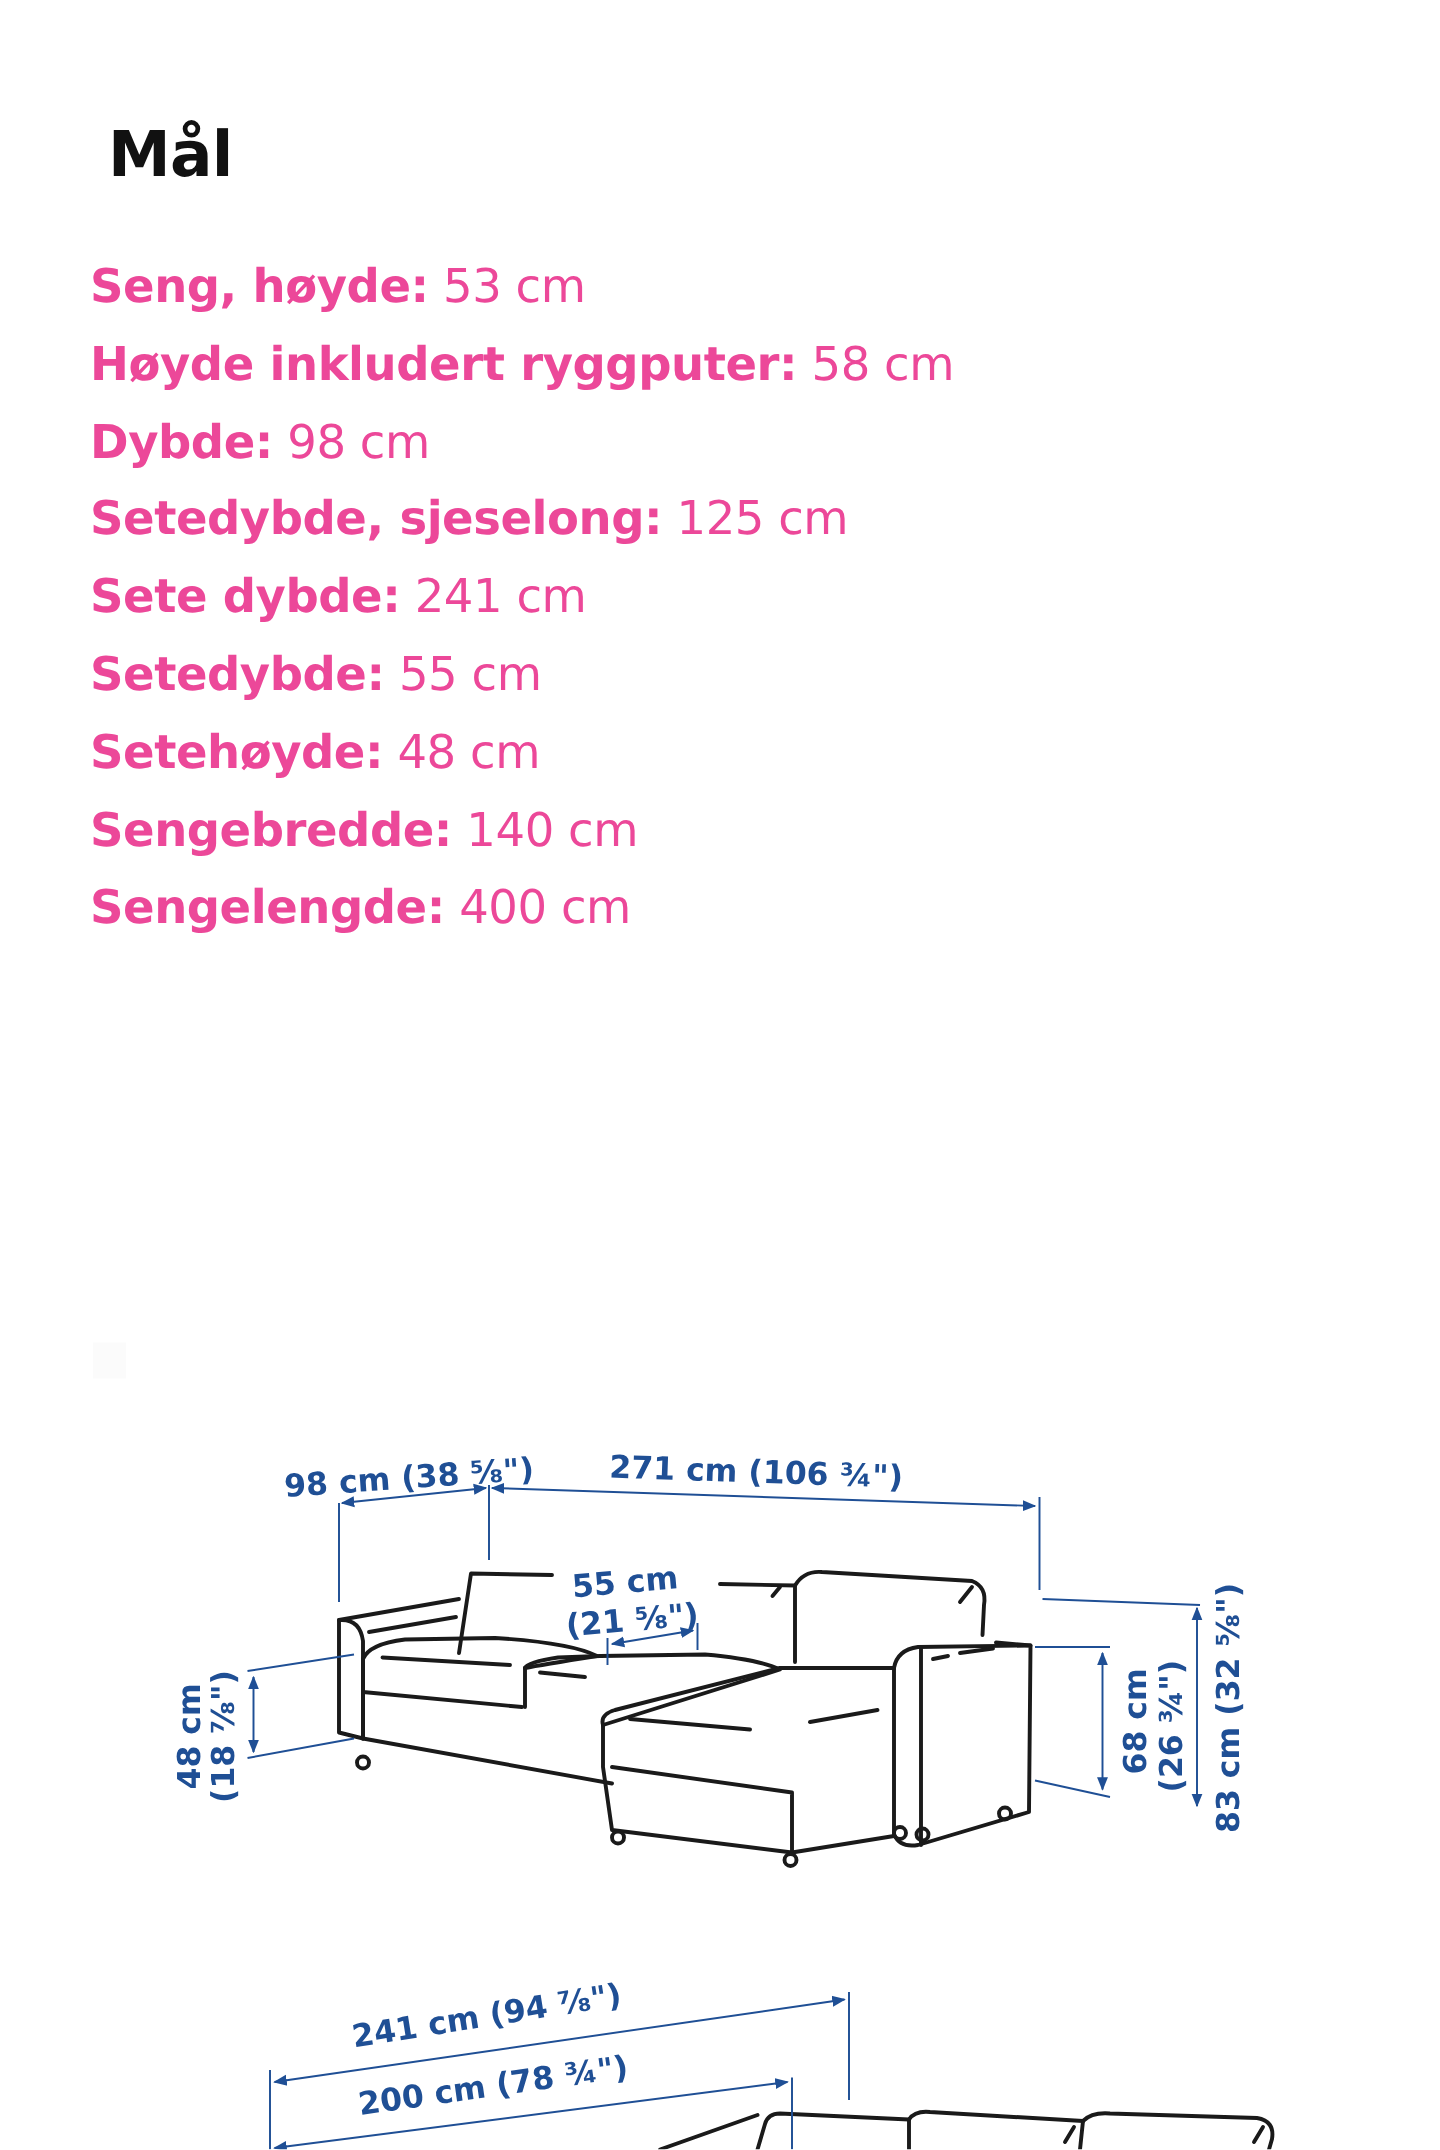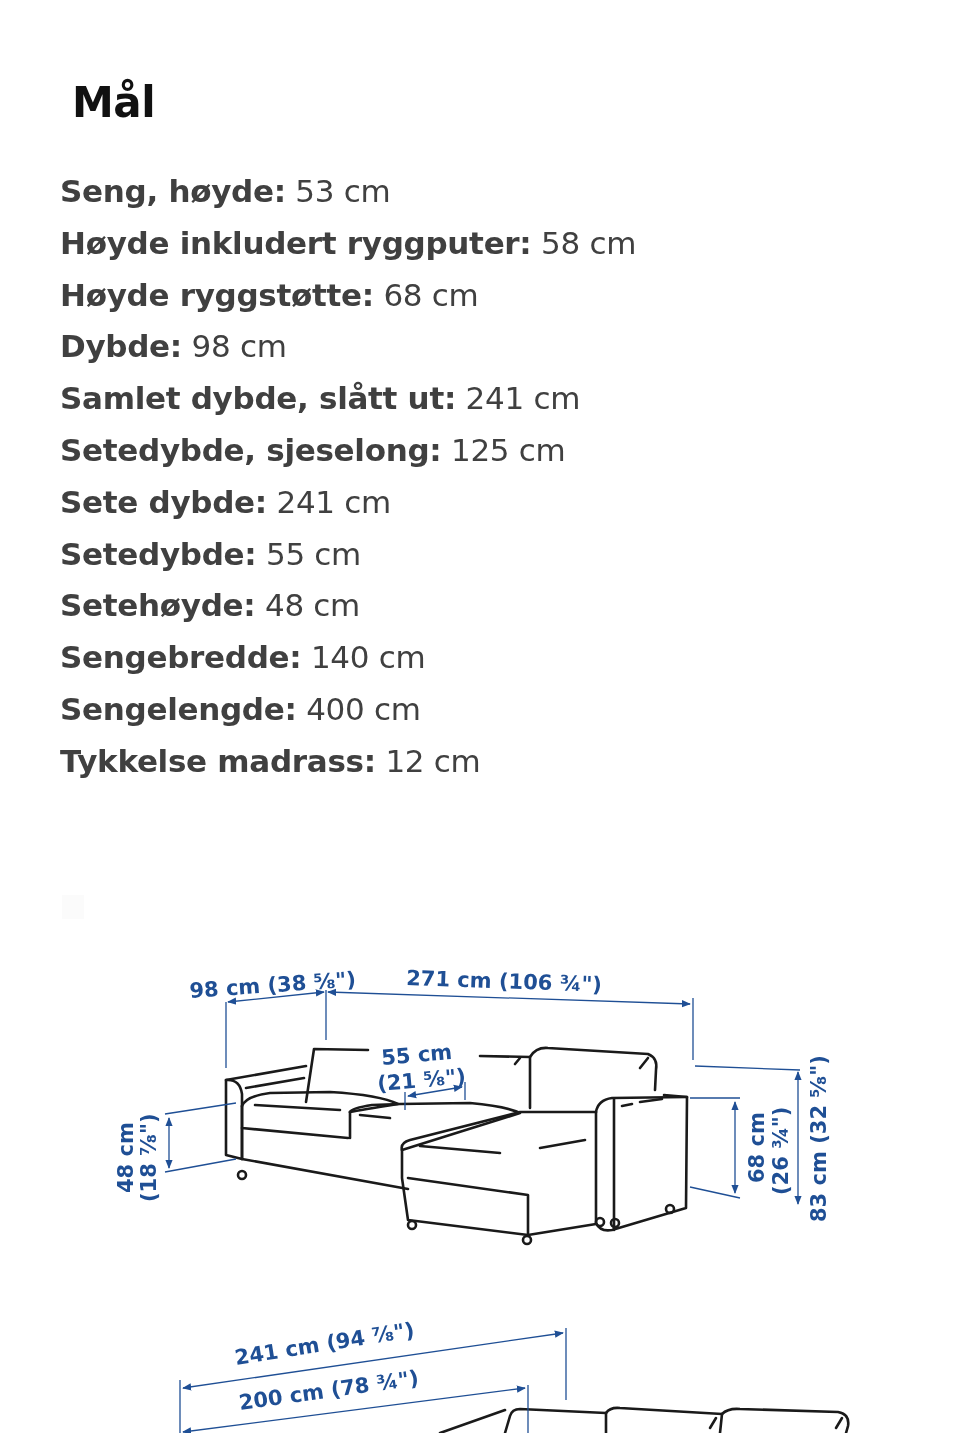--- a/index.html
+++ b/index.html
@@ -3,51 +3,48 @@
 <meta charset="utf-8">
 <style>
   html, body { margin: 0; padding: 0; background: #ffffff; }
   body { width: 960px; height: 1433px; position: relative; overflow: hidden;
          font-family: "DejaVu Sans", "Liberation Sans", sans-serif; color: #484848; }
   .close-btn { position: absolute; left: 868px; top: -14px; width: 44px; height: 30px; cursor: pointer; }
   .close-btn svg { width: 44px; height: 30px; }
   .title { position: absolute; left: 60px; top: 66px; margin: 12px; font-size: 42px; font-weight: bold;
            color: #111111; letter-spacing: -0.5px; }
   .dims { position: absolute; left: 60px; top: 166px; margin: 0; padding: 0; list-style: none; }
-  .dims li { font-size: 31px; line-height: 51.8px; white-space: nowrap; color: #404040; letter-spacing: -0.3px; }
+  .dims li { font-size: 31px; line-height: 51.8px; white-space: nowrap; color: #ec4899; letter-spacing: -0.3px; }
   .dims .lbl { font-weight: bold; }
   .placeholder { position: absolute; left: 62px; top: 895px; width: 22px; height: 24px; background: #fbfbfb; }
   .diagram { position: absolute; left: 0; top: 940px; width: 960px; height: 493px; }
   .diagram svg text { font-family: "DejaVu Sans", "Liberation Sans", sans-serif; font-weight: bold; fill: #1f4f95; }
 </style>
 </head>
 <body>
 
 <div class="close-btn">
   <svg viewBox="0 0 44 30">
     <line x1="8" y1="0" x2="20" y2="11" stroke="#111" stroke-width="4" stroke-linecap="round"></line>
     <line x1="36" y1="0" x2="24" y2="11" stroke="#111" stroke-width="4" stroke-linecap="round"></line>
   </svg>
 </div>
 
 <h1 class="title">Mål</h1>
 
 <ul class="dims">
   <li><span class="lbl">Seng, høyde:</span> <span>53 cm</span></li>
   <li><span class="lbl">Høyde inkludert ryggputer:</span> <span>58 cm</span></li>
-  <li><span class="lbl">Høyde ryggstøtte:</span> <span>68 cm</span></li>
   <li><span class="lbl">Dybde:</span> <span>98 cm</span></li>
-  <li><span class="lbl">Samlet dybde, slått ut:</span> <span>241 cm</span></li>
   <li><span class="lbl">Setedybde, sjeselong:</span> <span>125 cm</span></li>
   <li><span class="lbl">Sete dybde:</span> <span>241 cm</span></li>
   <li><span class="lbl">Setedybde:</span> <span>55 cm</span></li>
   <li><span class="lbl">Setehøyde:</span> <span>48 cm</span></li>
   <li><span class="lbl">Sengebredde:</span> <span>140 cm</span></li>
   <li><span class="lbl">Sengelengde:</span> <span>400 cm</span></li>
-  <li><span class="lbl">Tykkelse madrass:</span> <span>12 cm</span></li>
 </ul>
 
 <div class="placeholder"></div>
 
 <div class="diagram">
   <svg width="960" height="493" viewBox="0 0 960 493">
     <defs>
       <marker id="arr" viewBox="0 0 10 10" refX="9" refY="5" markerWidth="7" markerHeight="7" orient="auto-start-reverse">
         <path d="M0,1 L10,5 L0,9 z" fill="#1f4f95"></path>
       </marker>

